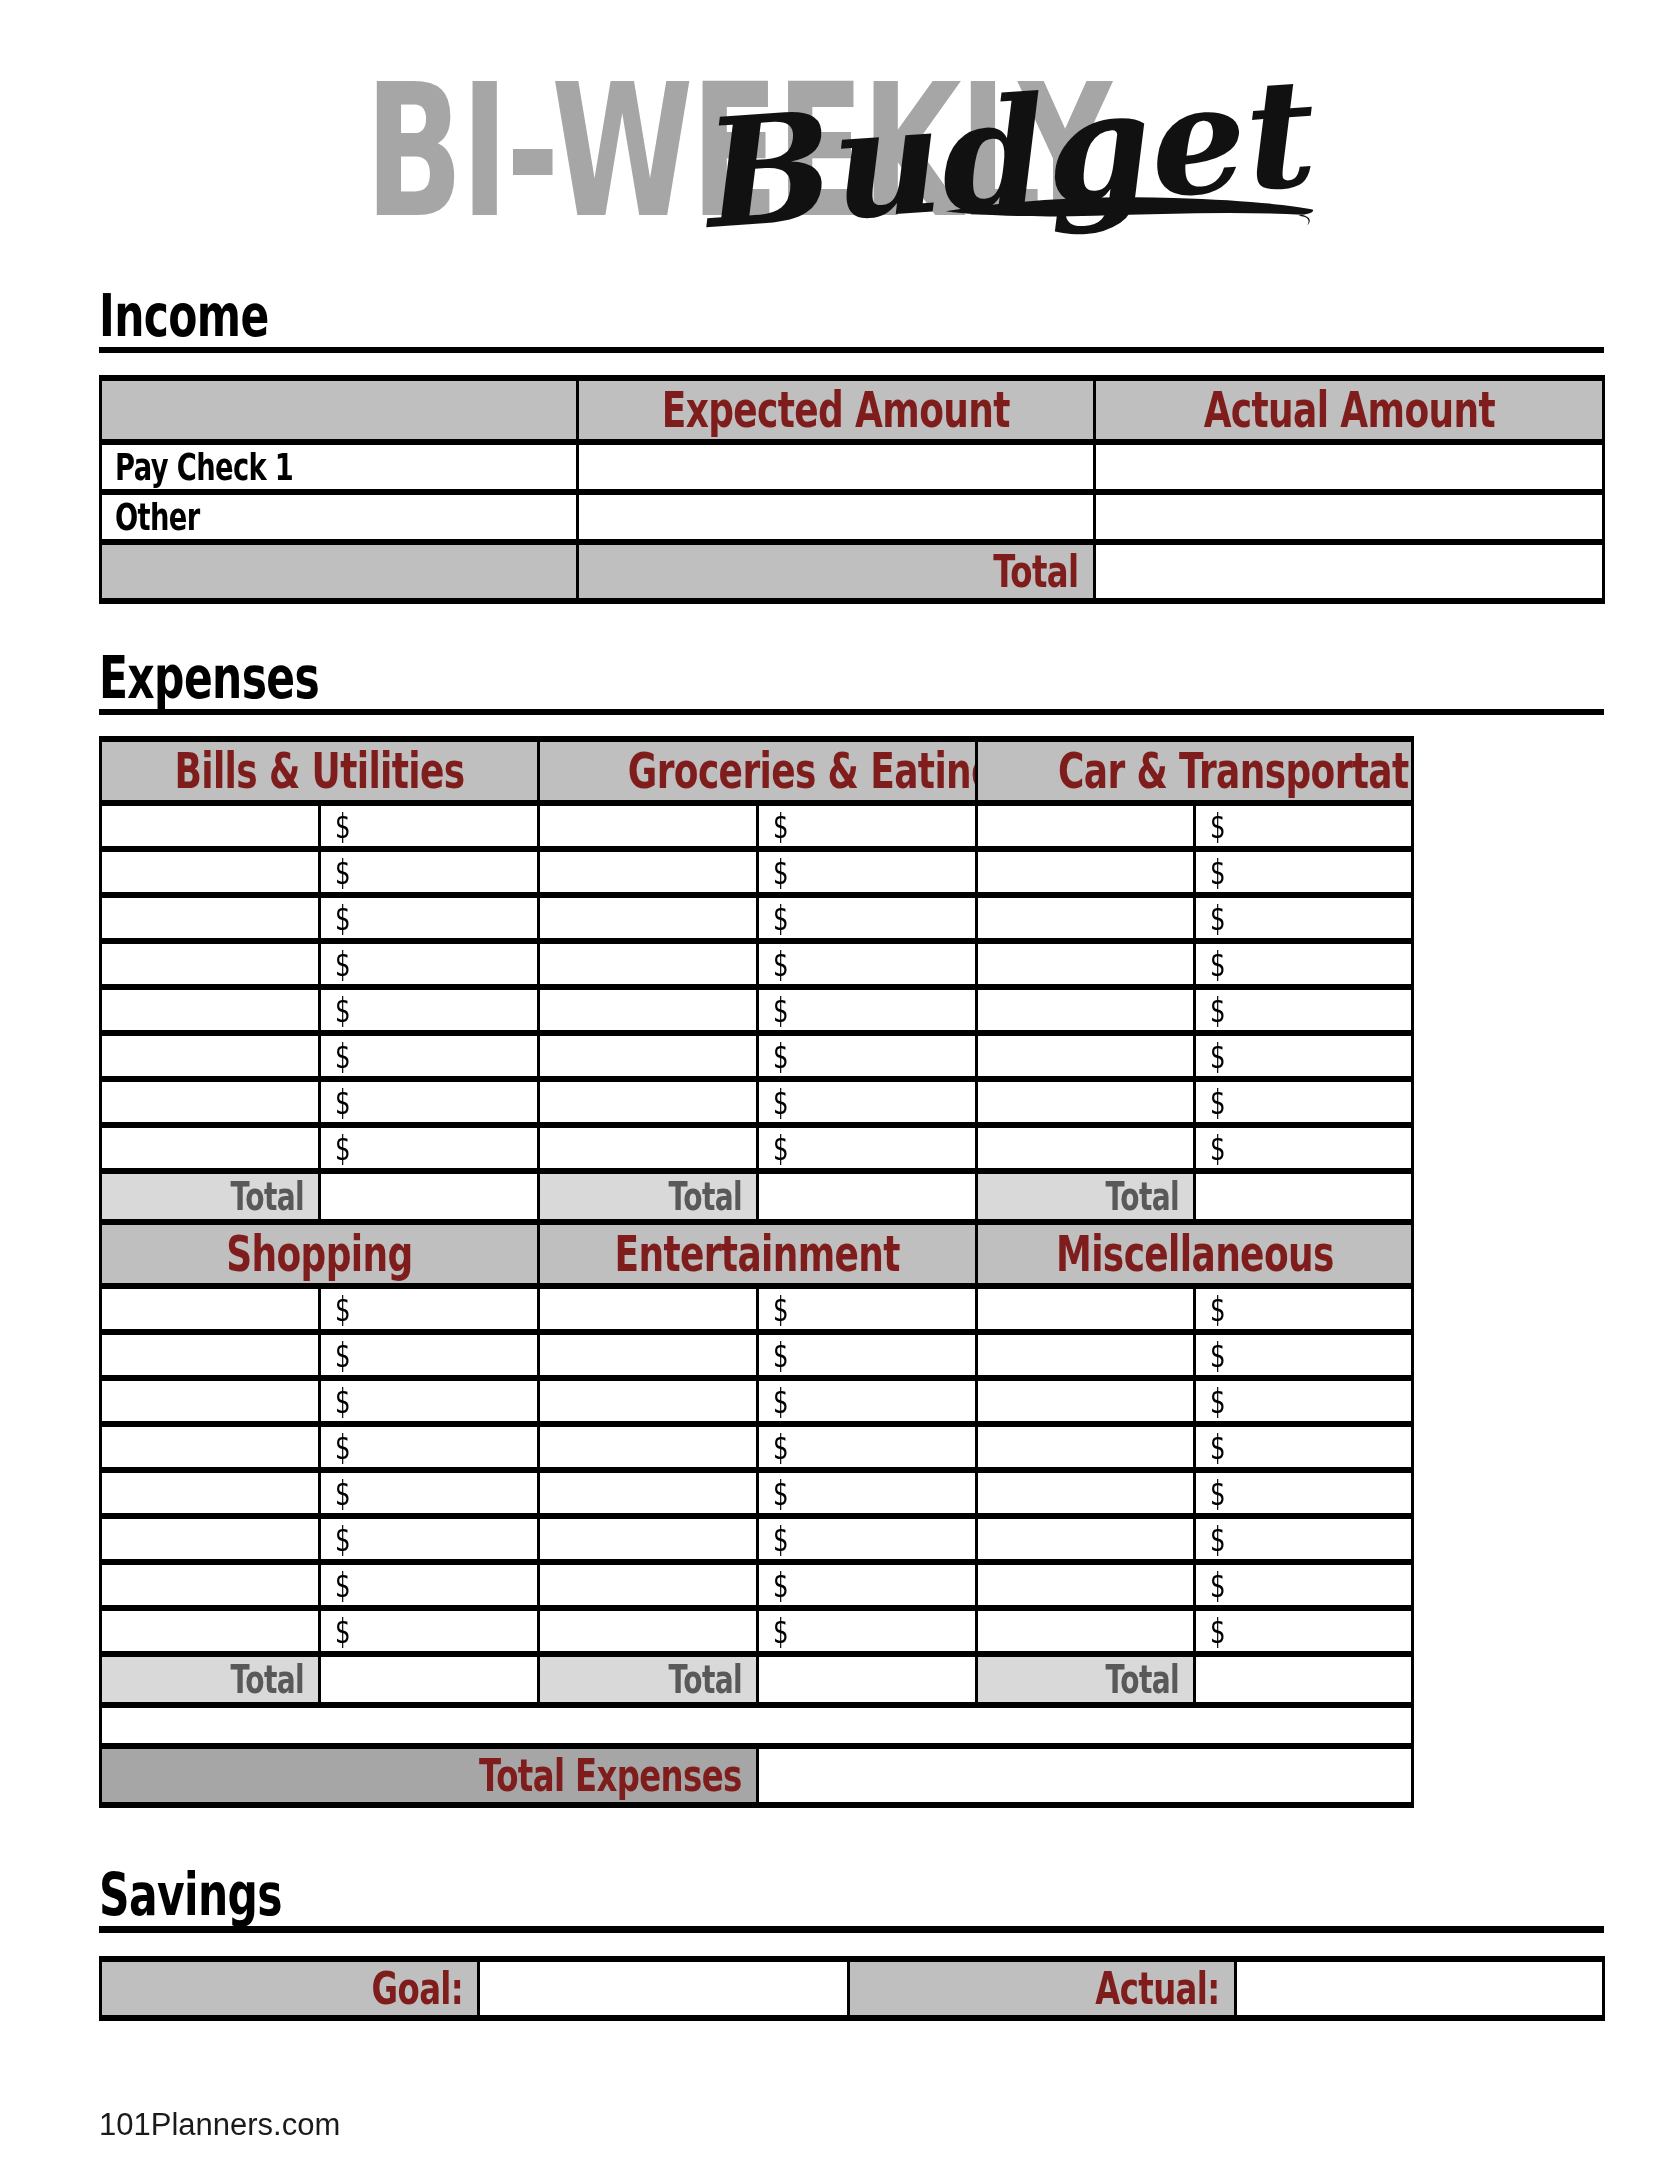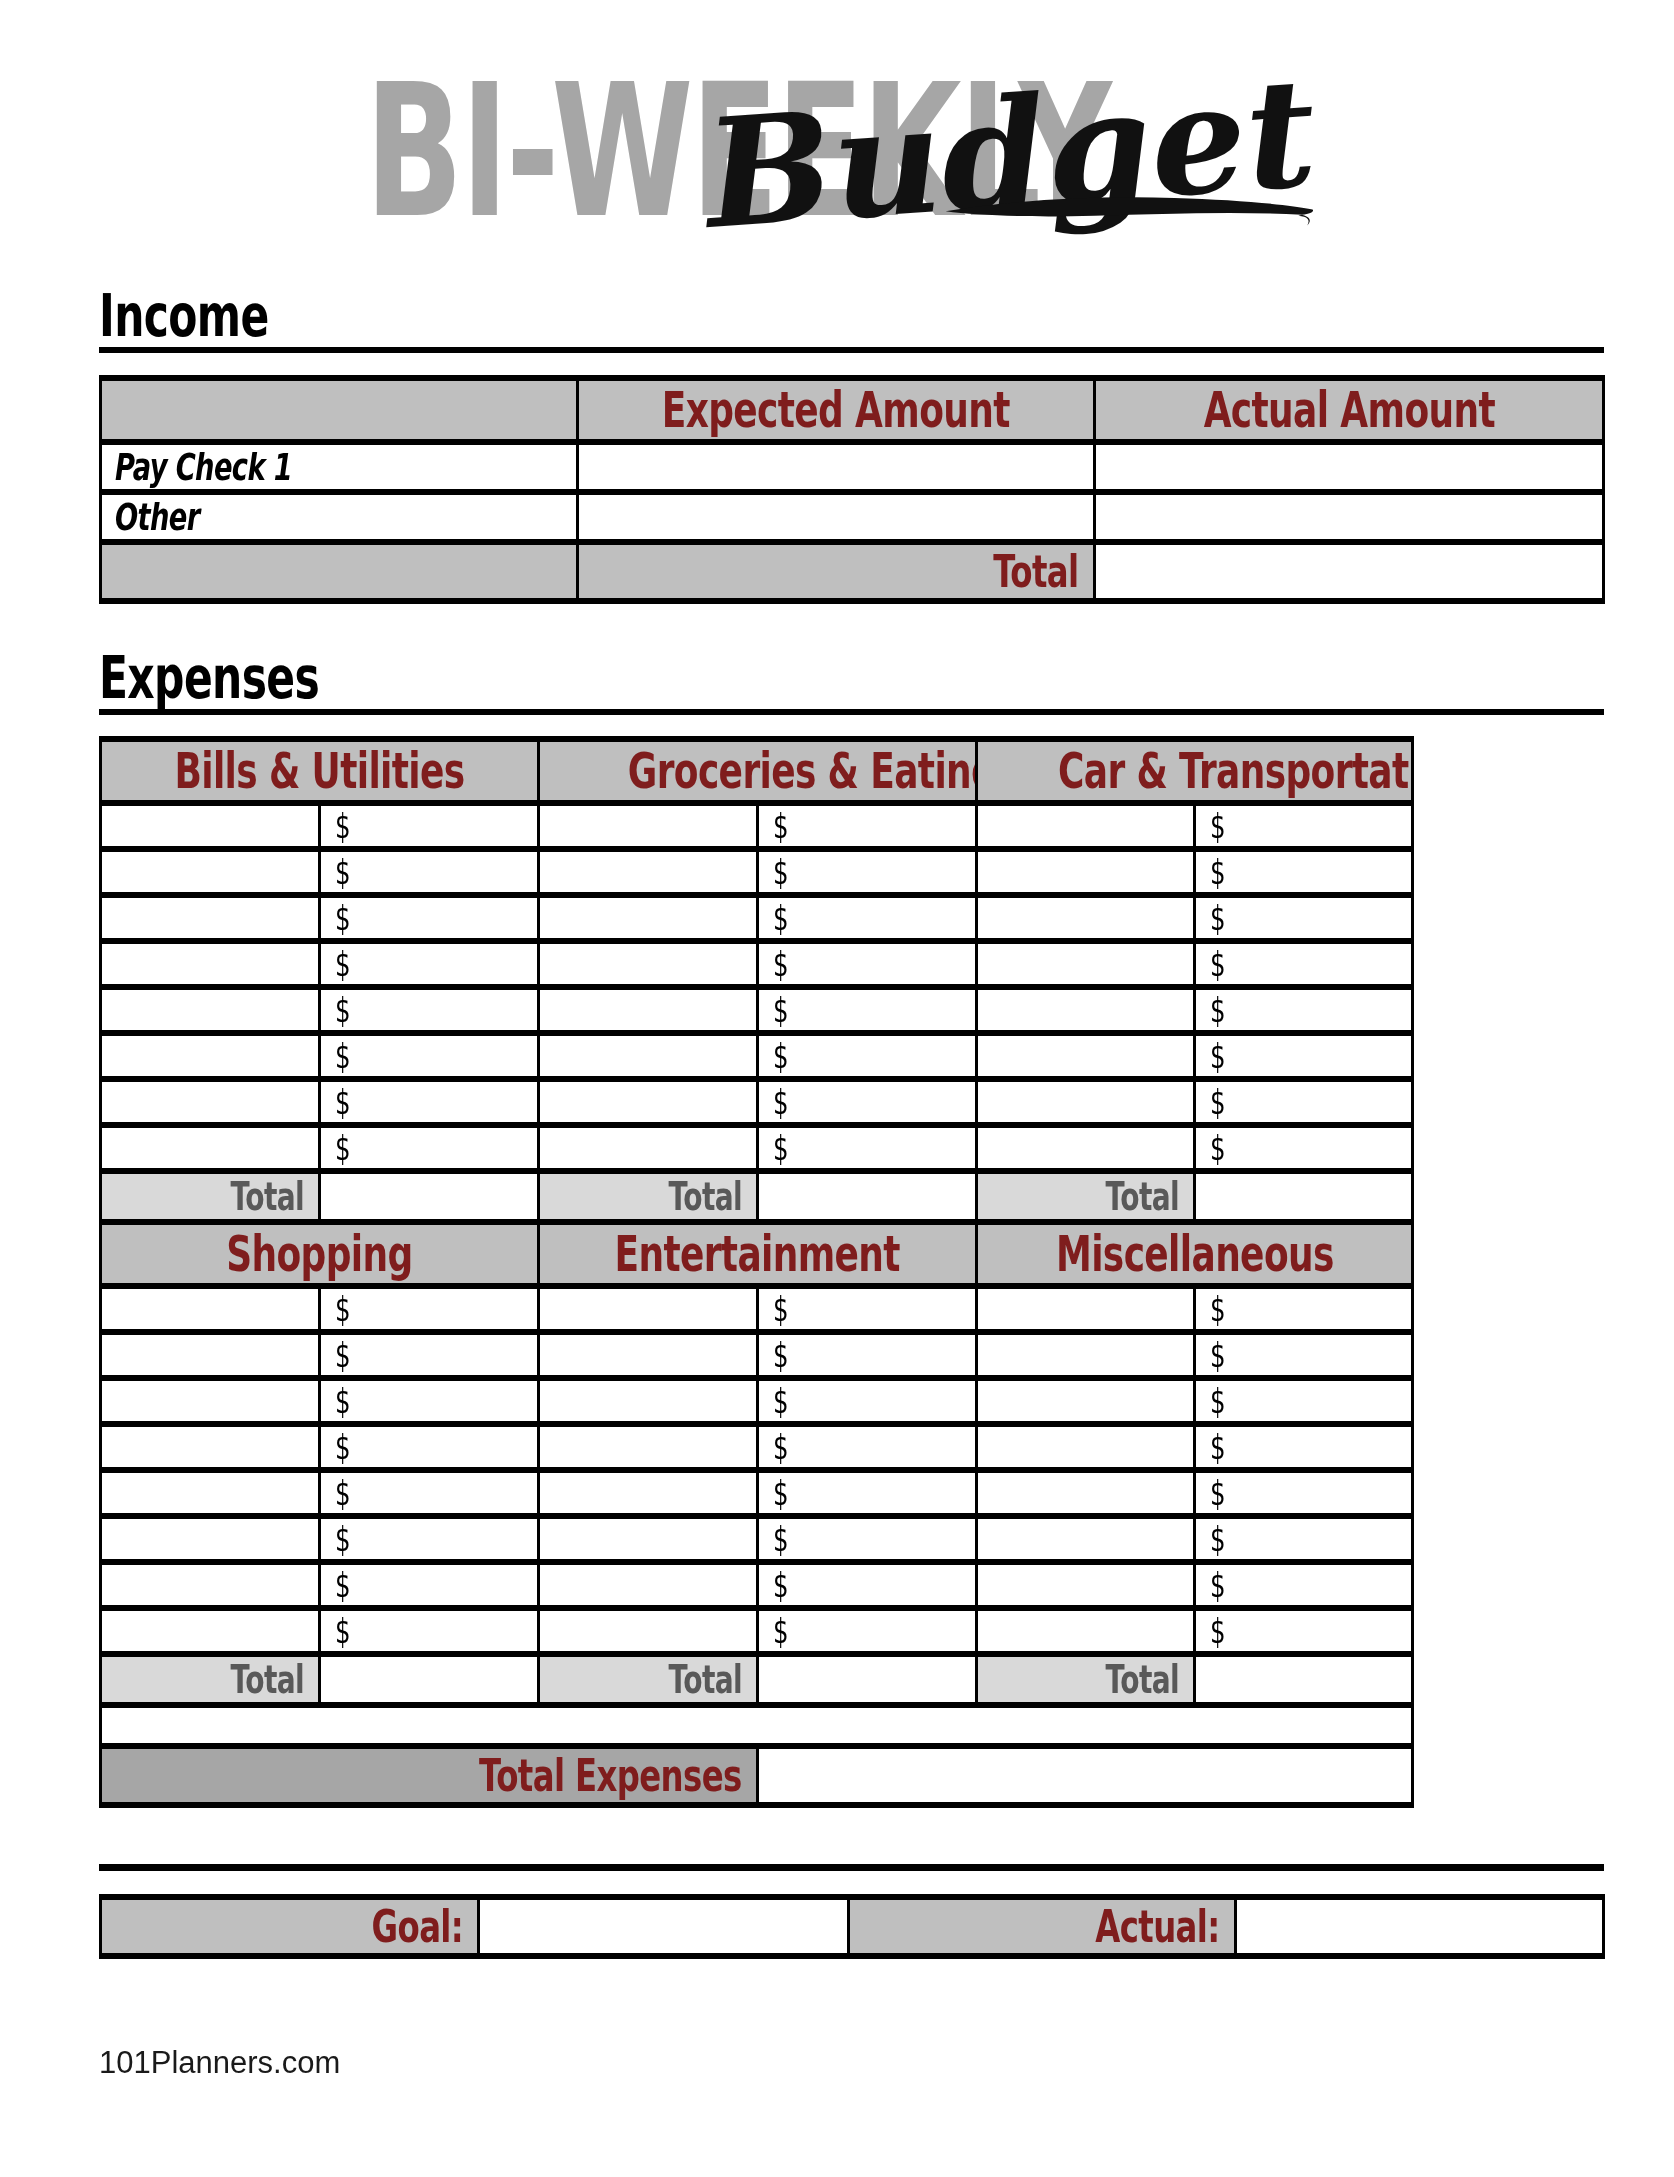--- a/index.html
+++ b/index.html
@@ -55,21 +55,21 @@
   .grp-txt{font-size:50px;text-align:center;}
   .dollar-cell{font-size:34px;padding-left:14.3px;text-align:left;}
   .dollar{font-weight:400;letter-spacing:0;}
   .right{text-align:right;padding-right:14.3px;}
   .tot-sm{font-size:39px;}
   .tot-lg{font-size:45px;}
   .income-table{margin:21.5px 0 0 99px;width:1503px;}
   .expenses-table{margin:21.5px 0 0 99px;width:1309px;}
   .savings-table{margin:23px 0 0 99px;width:1503px;}
 
-  .h64{height:57px;} .h47{height:42px;font-style:italic;} .h68{height:61px;text-decoration:underline;}
+  .h64{height:57px;} .h47{height:42px;} .h68{height:61px;text-decoration:underline;}
   .h44{height:39px;} .h49{height:44px;} .h46{height:41px;}
   .h62{height:56px;} .h66{height:59px;margin-left:36px;}
 
   .mt-expenses{margin-top:43px;}
   .mt-savings{margin-top:56px;}
 
   
   .footer{
     margin:86px 0 0 99px;
     font-size:31px;color:#1a1a1a;
@@ -320,20 +320,21 @@
       </tr>
       <tr class="h62">
         <td class="dkgray right tot-lg white-txt" colspan="3"><span class="c cr">Total Expenses</span></td>
         <td colspan="3"></td>
       </tr>
       </tbody>
     </table>
   </section>
 
   <section class="mt-savings">
+    <h2 class="sec-heading"><span class="c cl">Savings</span></h2>
     <div class="rule"></div>
 
     <table class="savings-table">
       <colgroup>
           <col style="width:378px">
           <col style="width:370px">
           <col style="width:387px">
           <col style="width:368px">
         </colgroup>
       <tbody>

